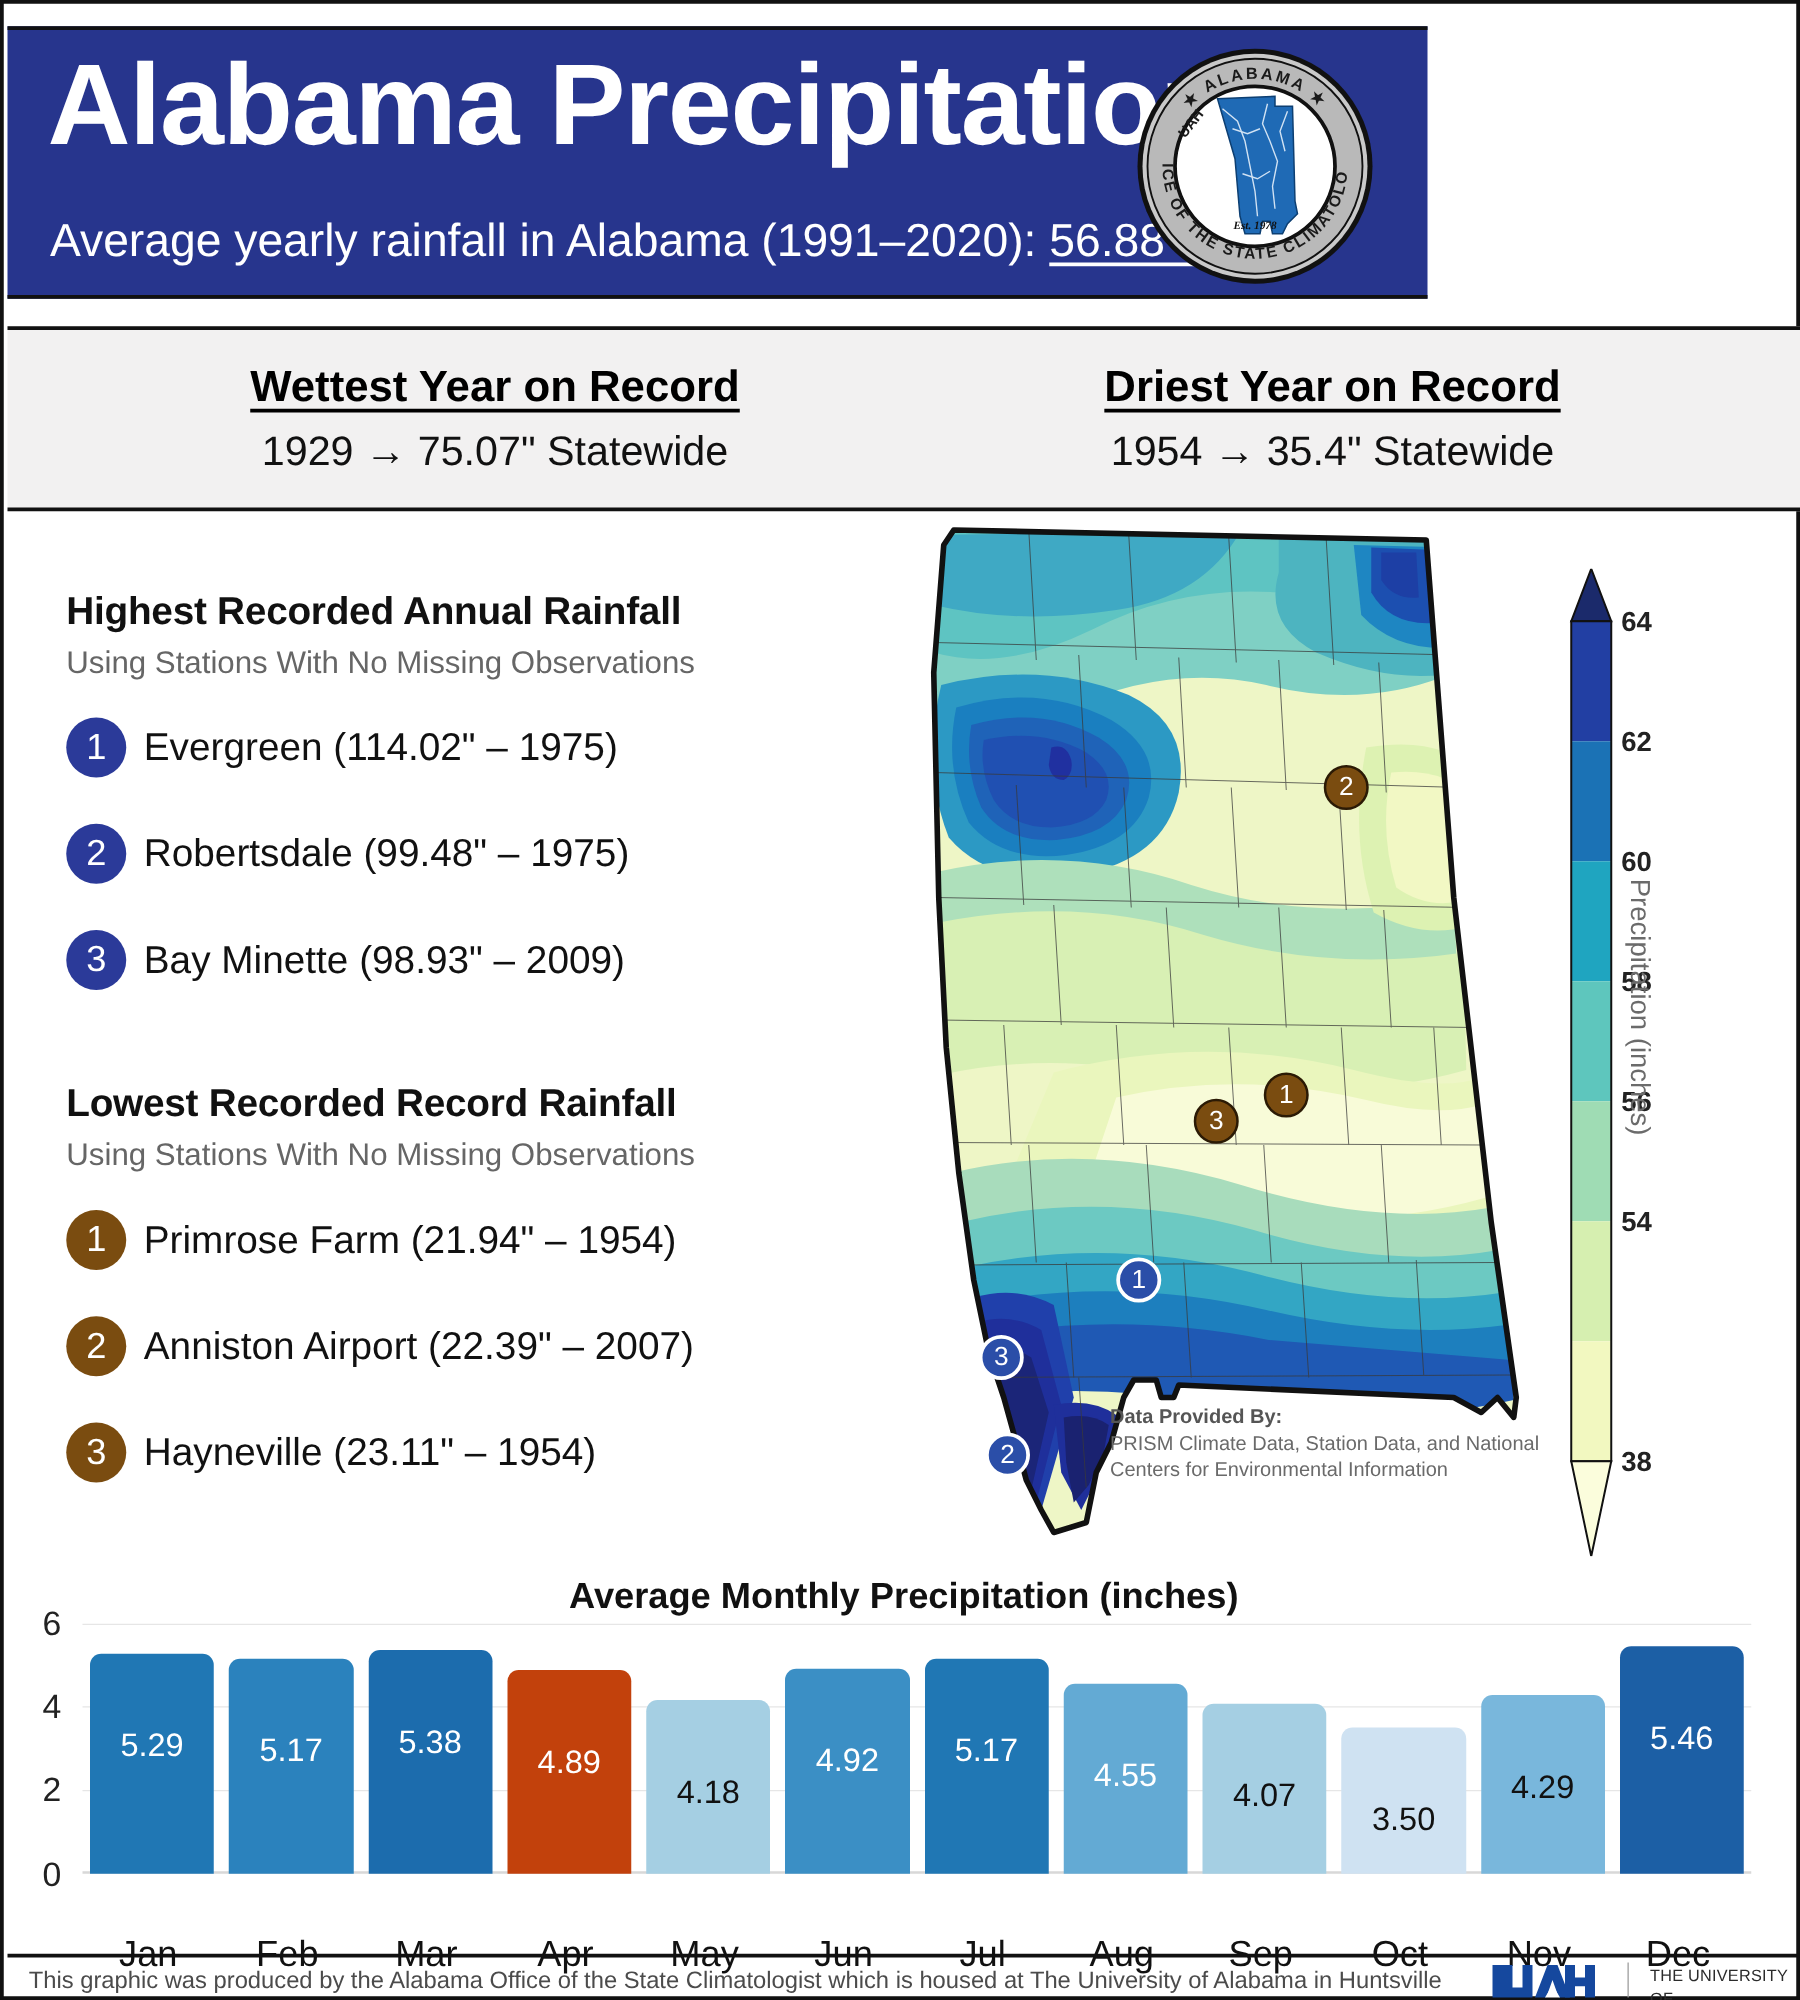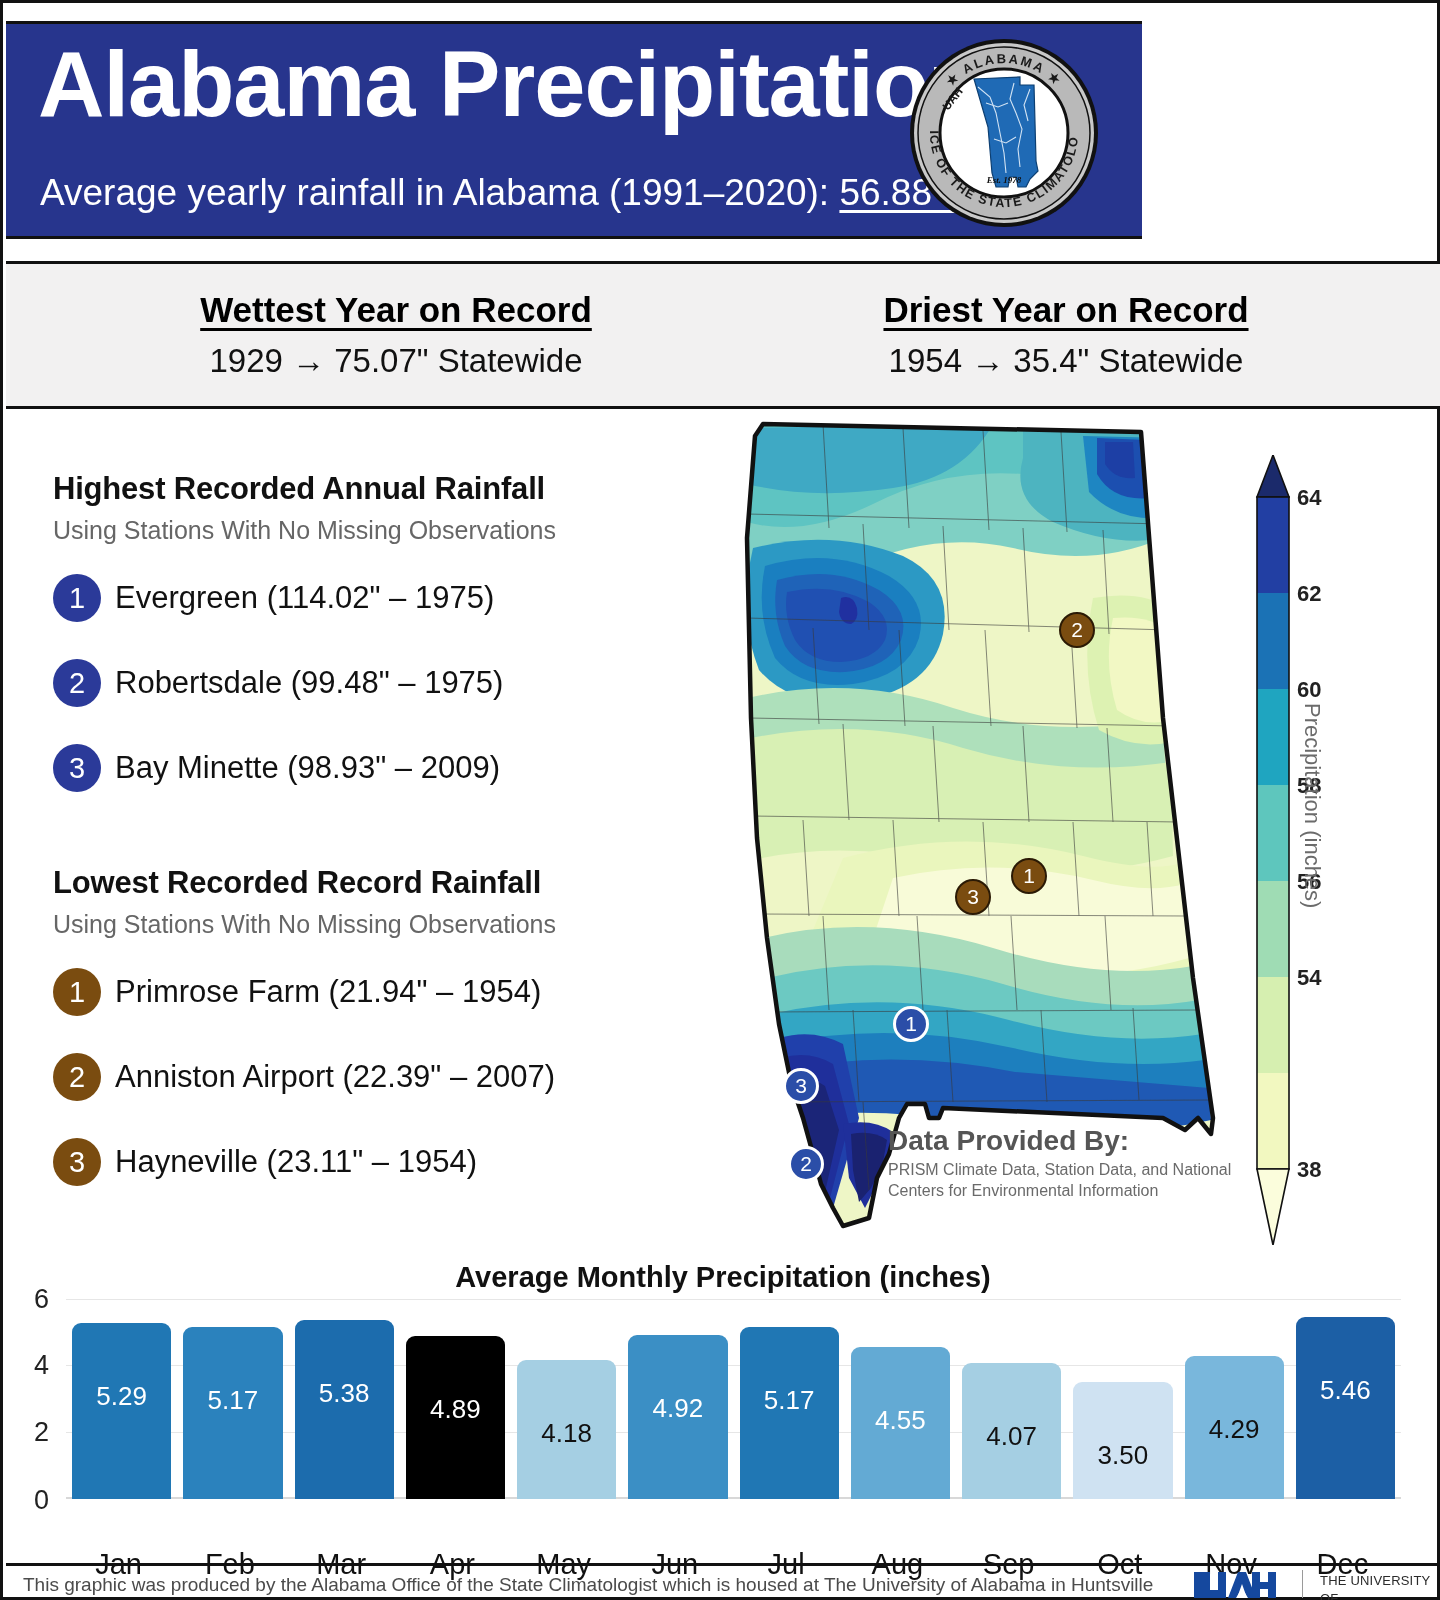--- a/index.html
+++ b/index.html
@@ -47,21 +47,21 @@
   
   .mapwrap{position:absolute;left:690px;top:415px;width:560px;height:830px;}
   .mapwrap svg{display:block;}
   .mapmark{position:absolute;width:36px;height:36px;border-radius:50%;display:flex;align-items:center;
            justify-content:center;font-size:21px;color:#fff;box-sizing:border-box;}
   .mapmark.brown{background:#7a4c10;border:2px solid #2b1a05;}
   .mapmark.bluec{background:#2b4ea8;border:3px solid #fff;}
 
   
   .credit{position:absolute;left:885px;top:1122px;width:360px;}
-  .credit-h{font-size:28px;font-weight:700;color:#555;}
+  .credit-h{font-size:16px;font-weight:700;color:#555;}
   .credit-b{font-size:16px;color:#6a6a6a;line-height:1.32;margin-top:2px;}
 
   
   .cbar{position:absolute;left:1252px;top:452px;width:36px;height:790px;}
   .cbar svg{display:block;}
   .cbar-ticks{position:absolute;left:1294px;top:452px;width:60px;height:790px;}
   .cbar-tick{position:absolute;font-size:22px;font-weight:700;color:#222;}
   .cbar-label{position:absolute;left:1322px;top:700px;font-size:22px;color:#6b6b6b;
               transform:rotate(90deg);transform-origin:left top;white-space:nowrap;}
 
@@ -342,21 +342,21 @@
           <div class="bar" style="height:172.3px;background:#2b82bd;">
             <span class="barval" style="color:#ffffff;">5.17</span>
           </div>
         </div>
         <div class="barcell">
           <div class="bar" style="height:179.3px;background:#1c6cad;">
             <span class="barval" style="color:#ffffff;">5.38</span>
           </div>
         </div>
         <div class="barcell">
-          <div class="bar" style="height:163.0px;background:#000000;">
+          <div class="bar" style="height:163.0px;background:#c2410c;">
             <span class="barval" style="color:#ffffff;">4.89</span>
           </div>
         </div>
         <div class="barcell">
           <div class="bar" style="height:139.3px;background:#a5cfe3;">
             <span class="barval" style="color:#111111;">4.18</span>
           </div>
         </div>
         <div class="barcell">
           <div class="bar" style="height:164.0px;background:#3b8fc5;">

